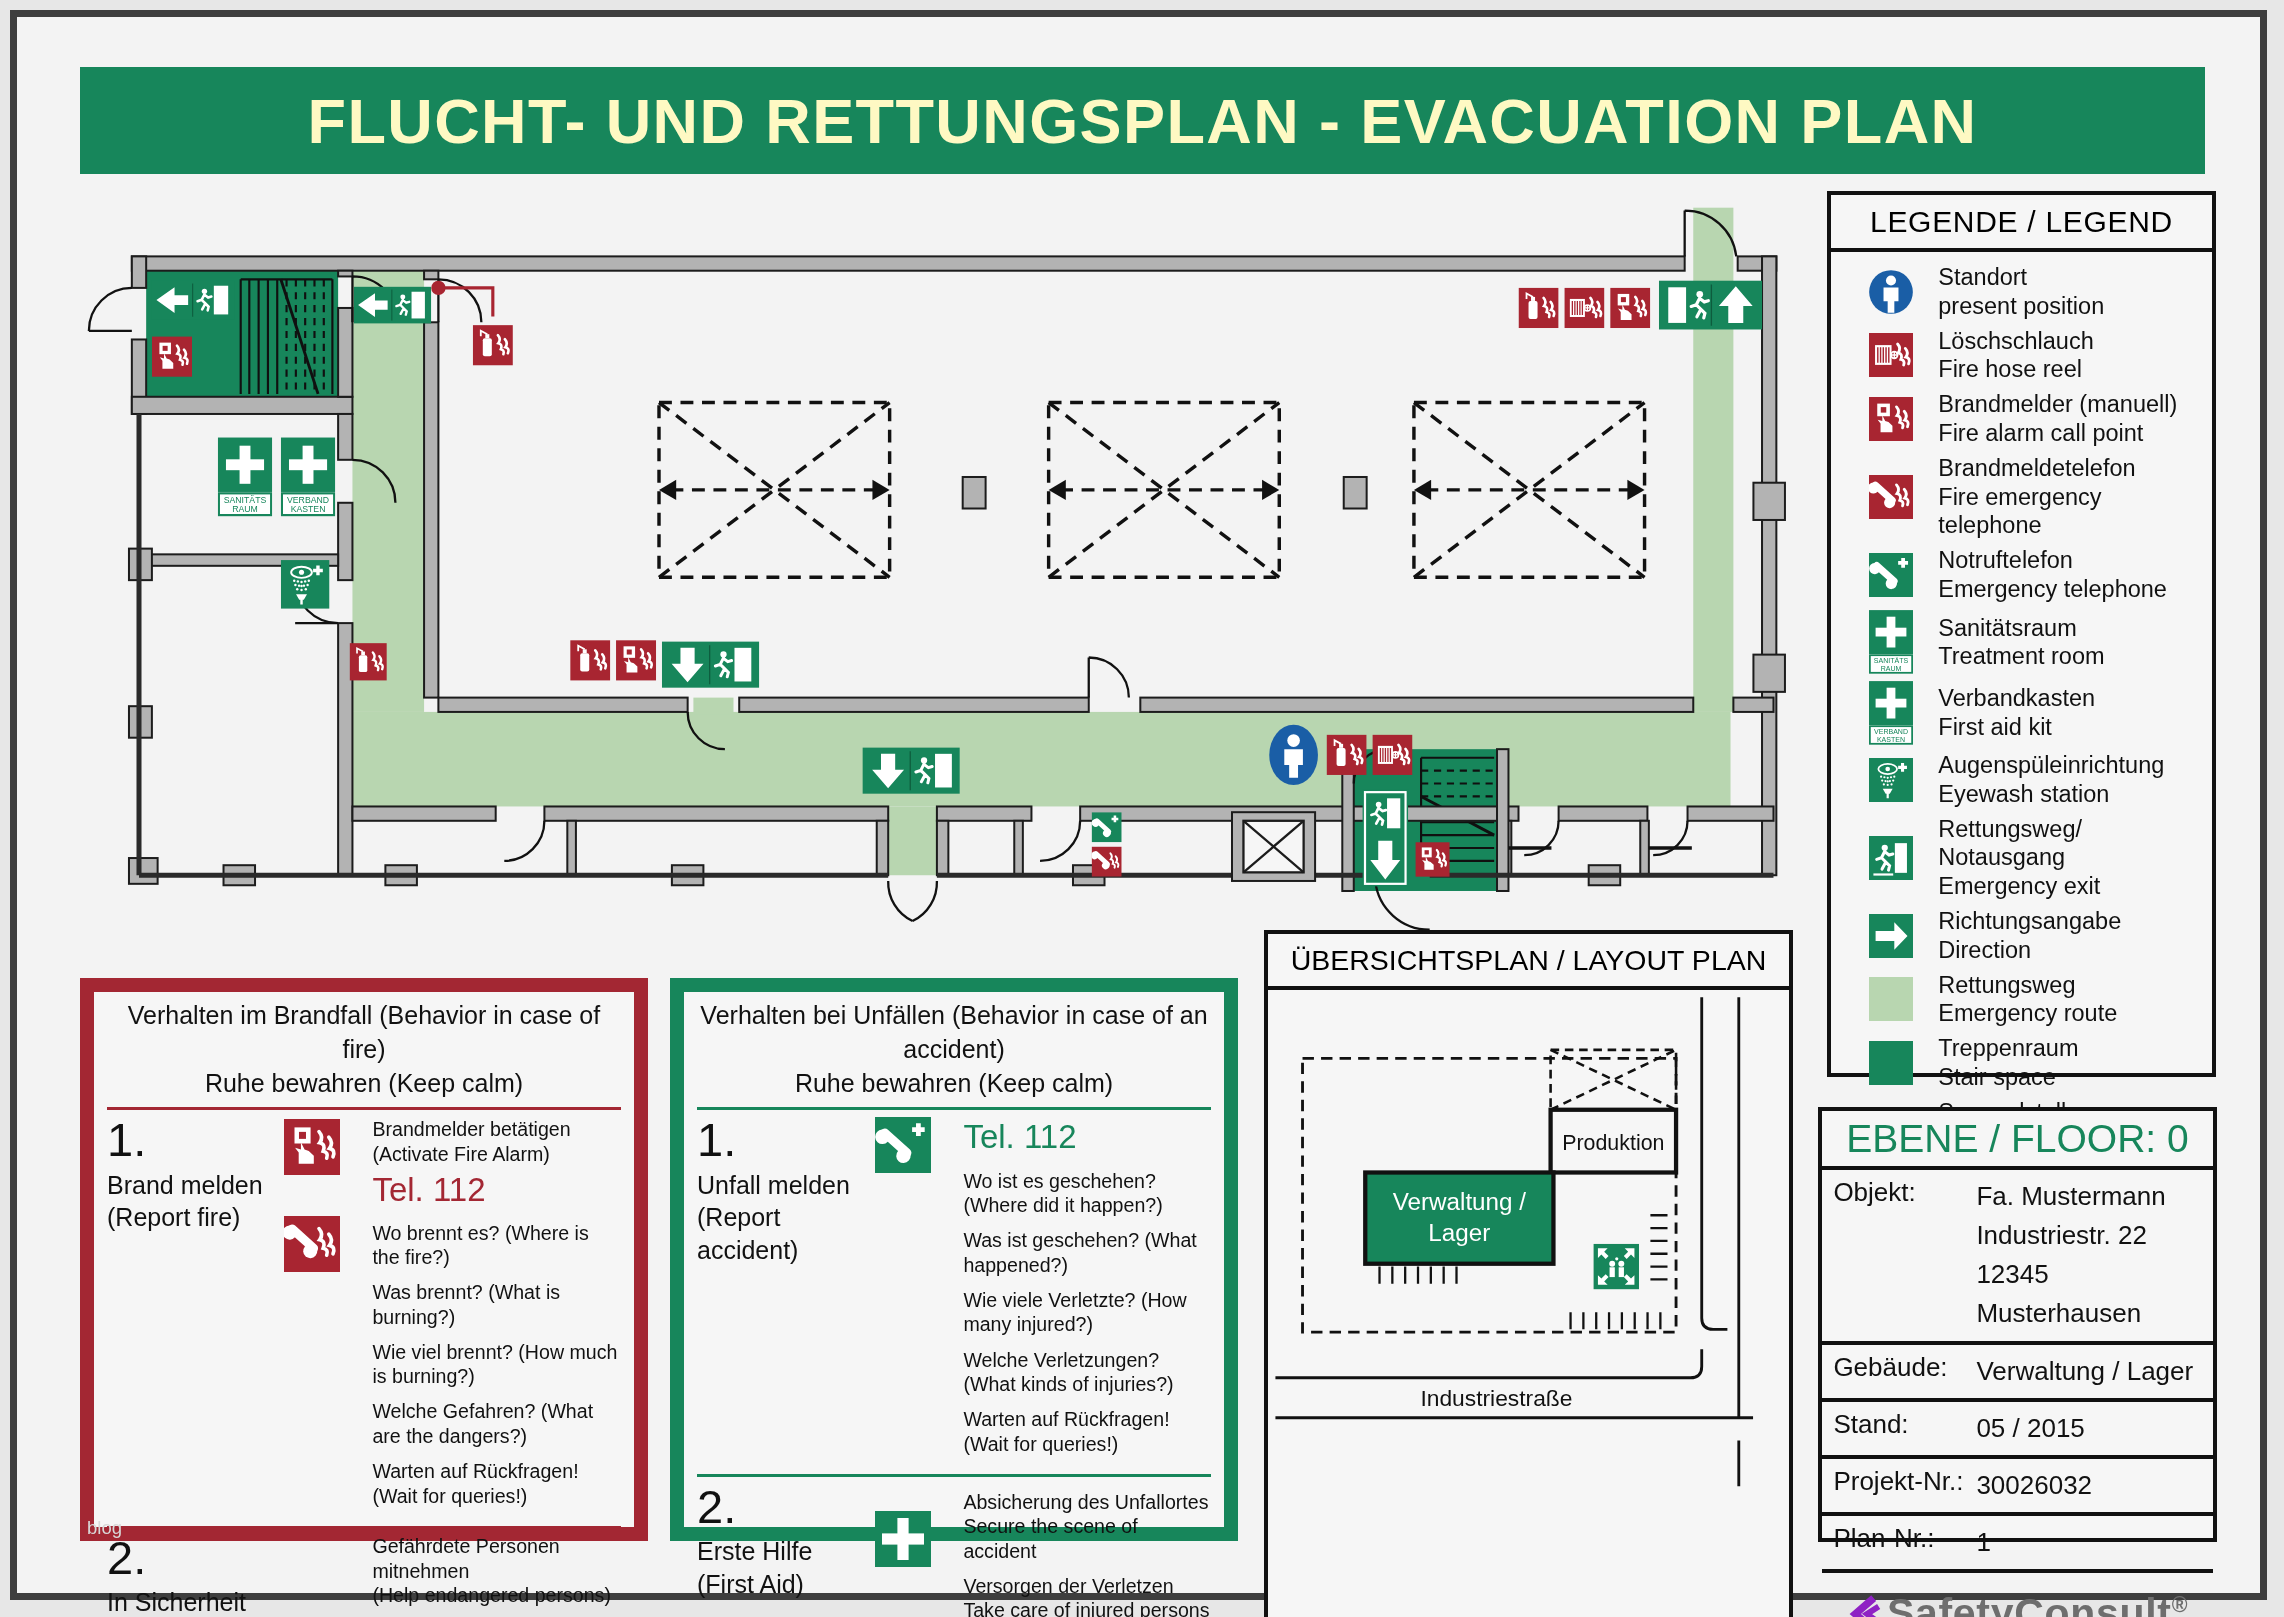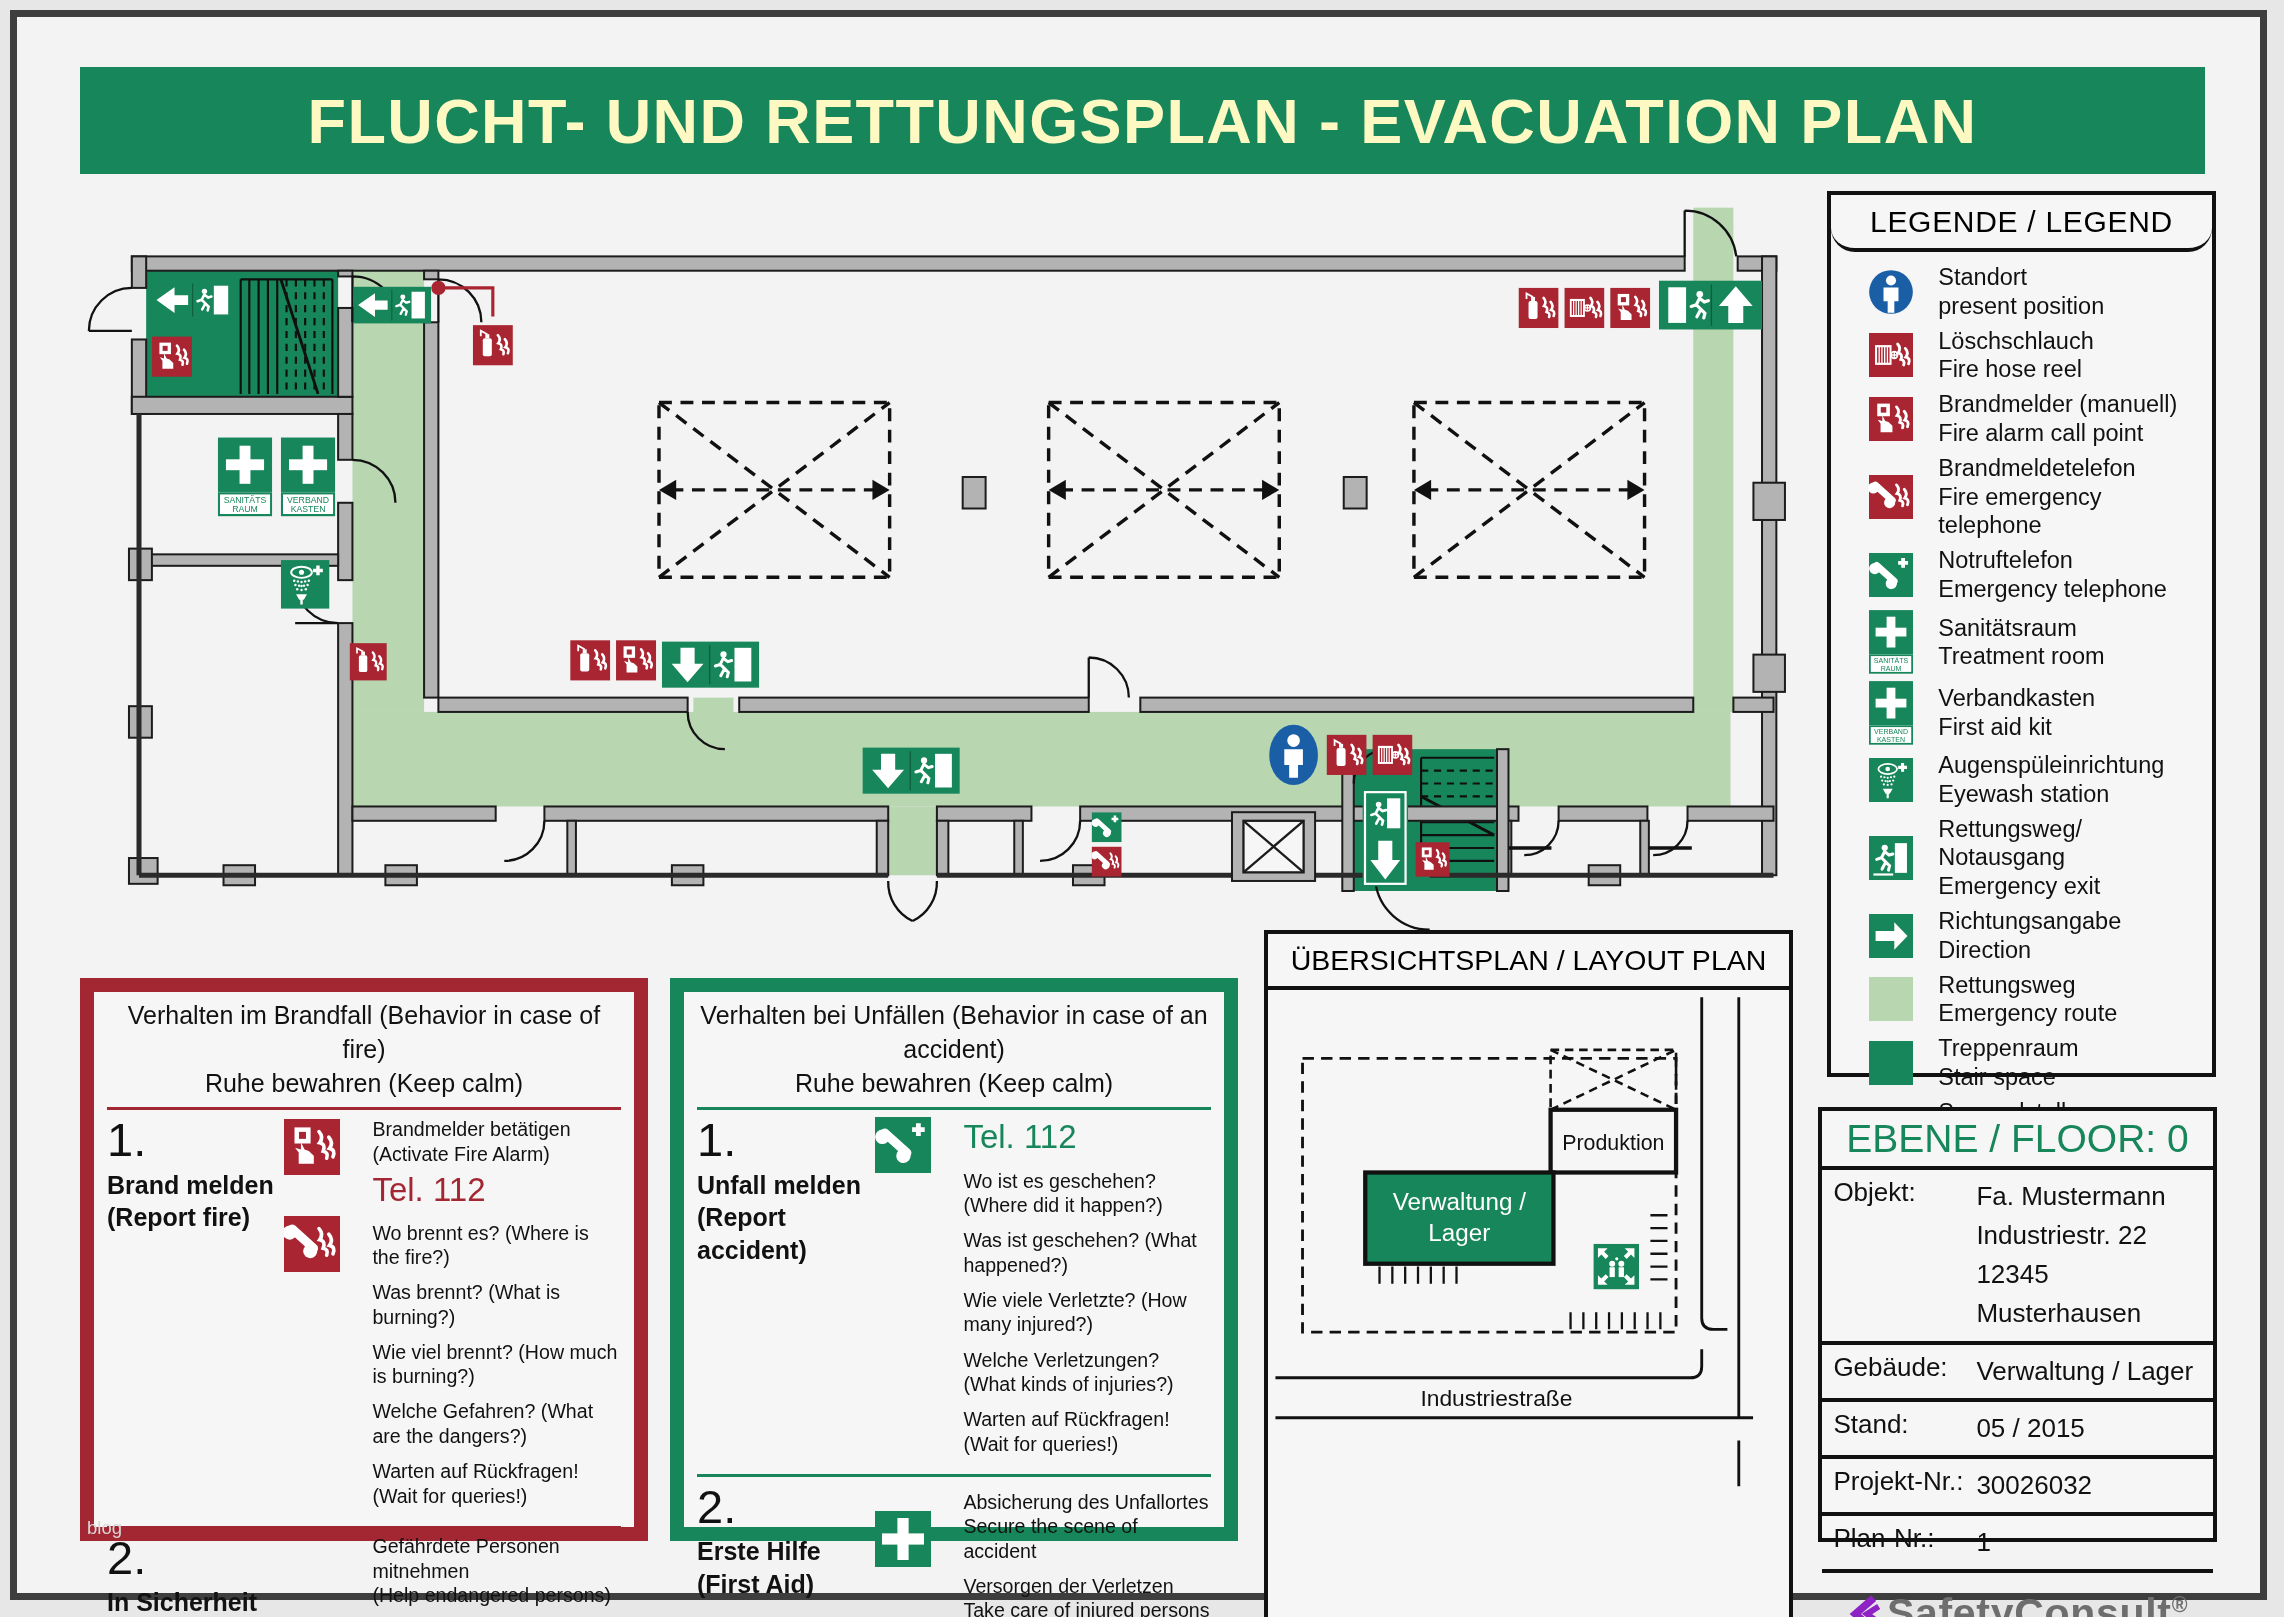--- a/index.html
+++ b/index.html
@@ -9,37 +9,37 @@
 
   
   .titlebar{position:absolute;left:80px;top:67px;width:2125px;height:107px;background:#17865b;
     display:flex;align-items:center;justify-content:center;}
   .titlebar span{color:#fef9c3;font-weight:bold;font-size:63px;letter-spacing:1.4px;}
 
   
   .legendbox{position:absolute;left:1827px;top:191px;width:389px;height:886px;background:#f6f6f6;
     border:4.3px solid #111;box-sizing:border-box;}
   .legendbox h2{margin:0;font-size:30px;font-weight:normal;text-align:center;padding:10px 0 8.6px 0;
-    border-bottom:4.3px solid #111;letter-spacing:0.7px;border-radius:24px;}
+    border-bottom:4.3px solid #111;letter-spacing:0.7px;}
   .legend-items{padding:11.4px 7.1px 0 27px;}
   .legend-row{display:flex;align-items:center;margin-bottom:6.4px;}
   .legend-ic{width:66px;display:flex;justify-content:center;flex-shrink:0;}
   .legend-tx{margin-left:14.3px;font-size:23.5px;line-height:1.22;color:#111;}
 
   
   .bbox{position:absolute;top:978px;width:568px;height:563px;background:#f6f6f6;box-sizing:border-box;}
   .bbox.red{left:80px;border:14.3px solid #a32733;}
   .bbox.green{left:670px;border:14.3px solid #17865b;}
   .bbox .inner{padding:7.1px 13px 0 13px;}
   .btitle{text-align:center;font-size:25px;line-height:1.35;color:#111;}
   .hr-red{height:2.9px;background:#a32733;margin:7.1px 0 5.7px 0;}
   .hr-green{height:2.9px;background:#17865b;margin:7.1px 0 5.7px 0;}
   .bsec{display:flex;}
   .bnum{font-size:47px;color:#111;line-height:1;}
-  .blabel{font-size:25px;color:#111;line-height:1.3;font-weight:bold;}
+  .blabel{font-size:25px;color:#111;line-height:1.3;}
   .bitems{font-size:19.6px;color:#111;line-height:1.25;}
   .bitem{margin-bottom:10.7px;}
   .tel-red{color:#a32733;font-size:33px;margin:2.9px 0 10px 0;}
   .tel-green{color:#17865b;font-size:33px;margin:0 0 11.4px 0;}
 
   
   .laybox{position:absolute;left:1264px;top:930px;width:529px;height:704px;background:#f6f6f6;
     border:4.3px solid #111;box-sizing:border-box;}
   .laybox h2{margin:0;font-size:28.5px;font-weight:normal;text-align:center;padding:10px 0 8.6px 0;border-bottom:4.3px solid #111;}
 

